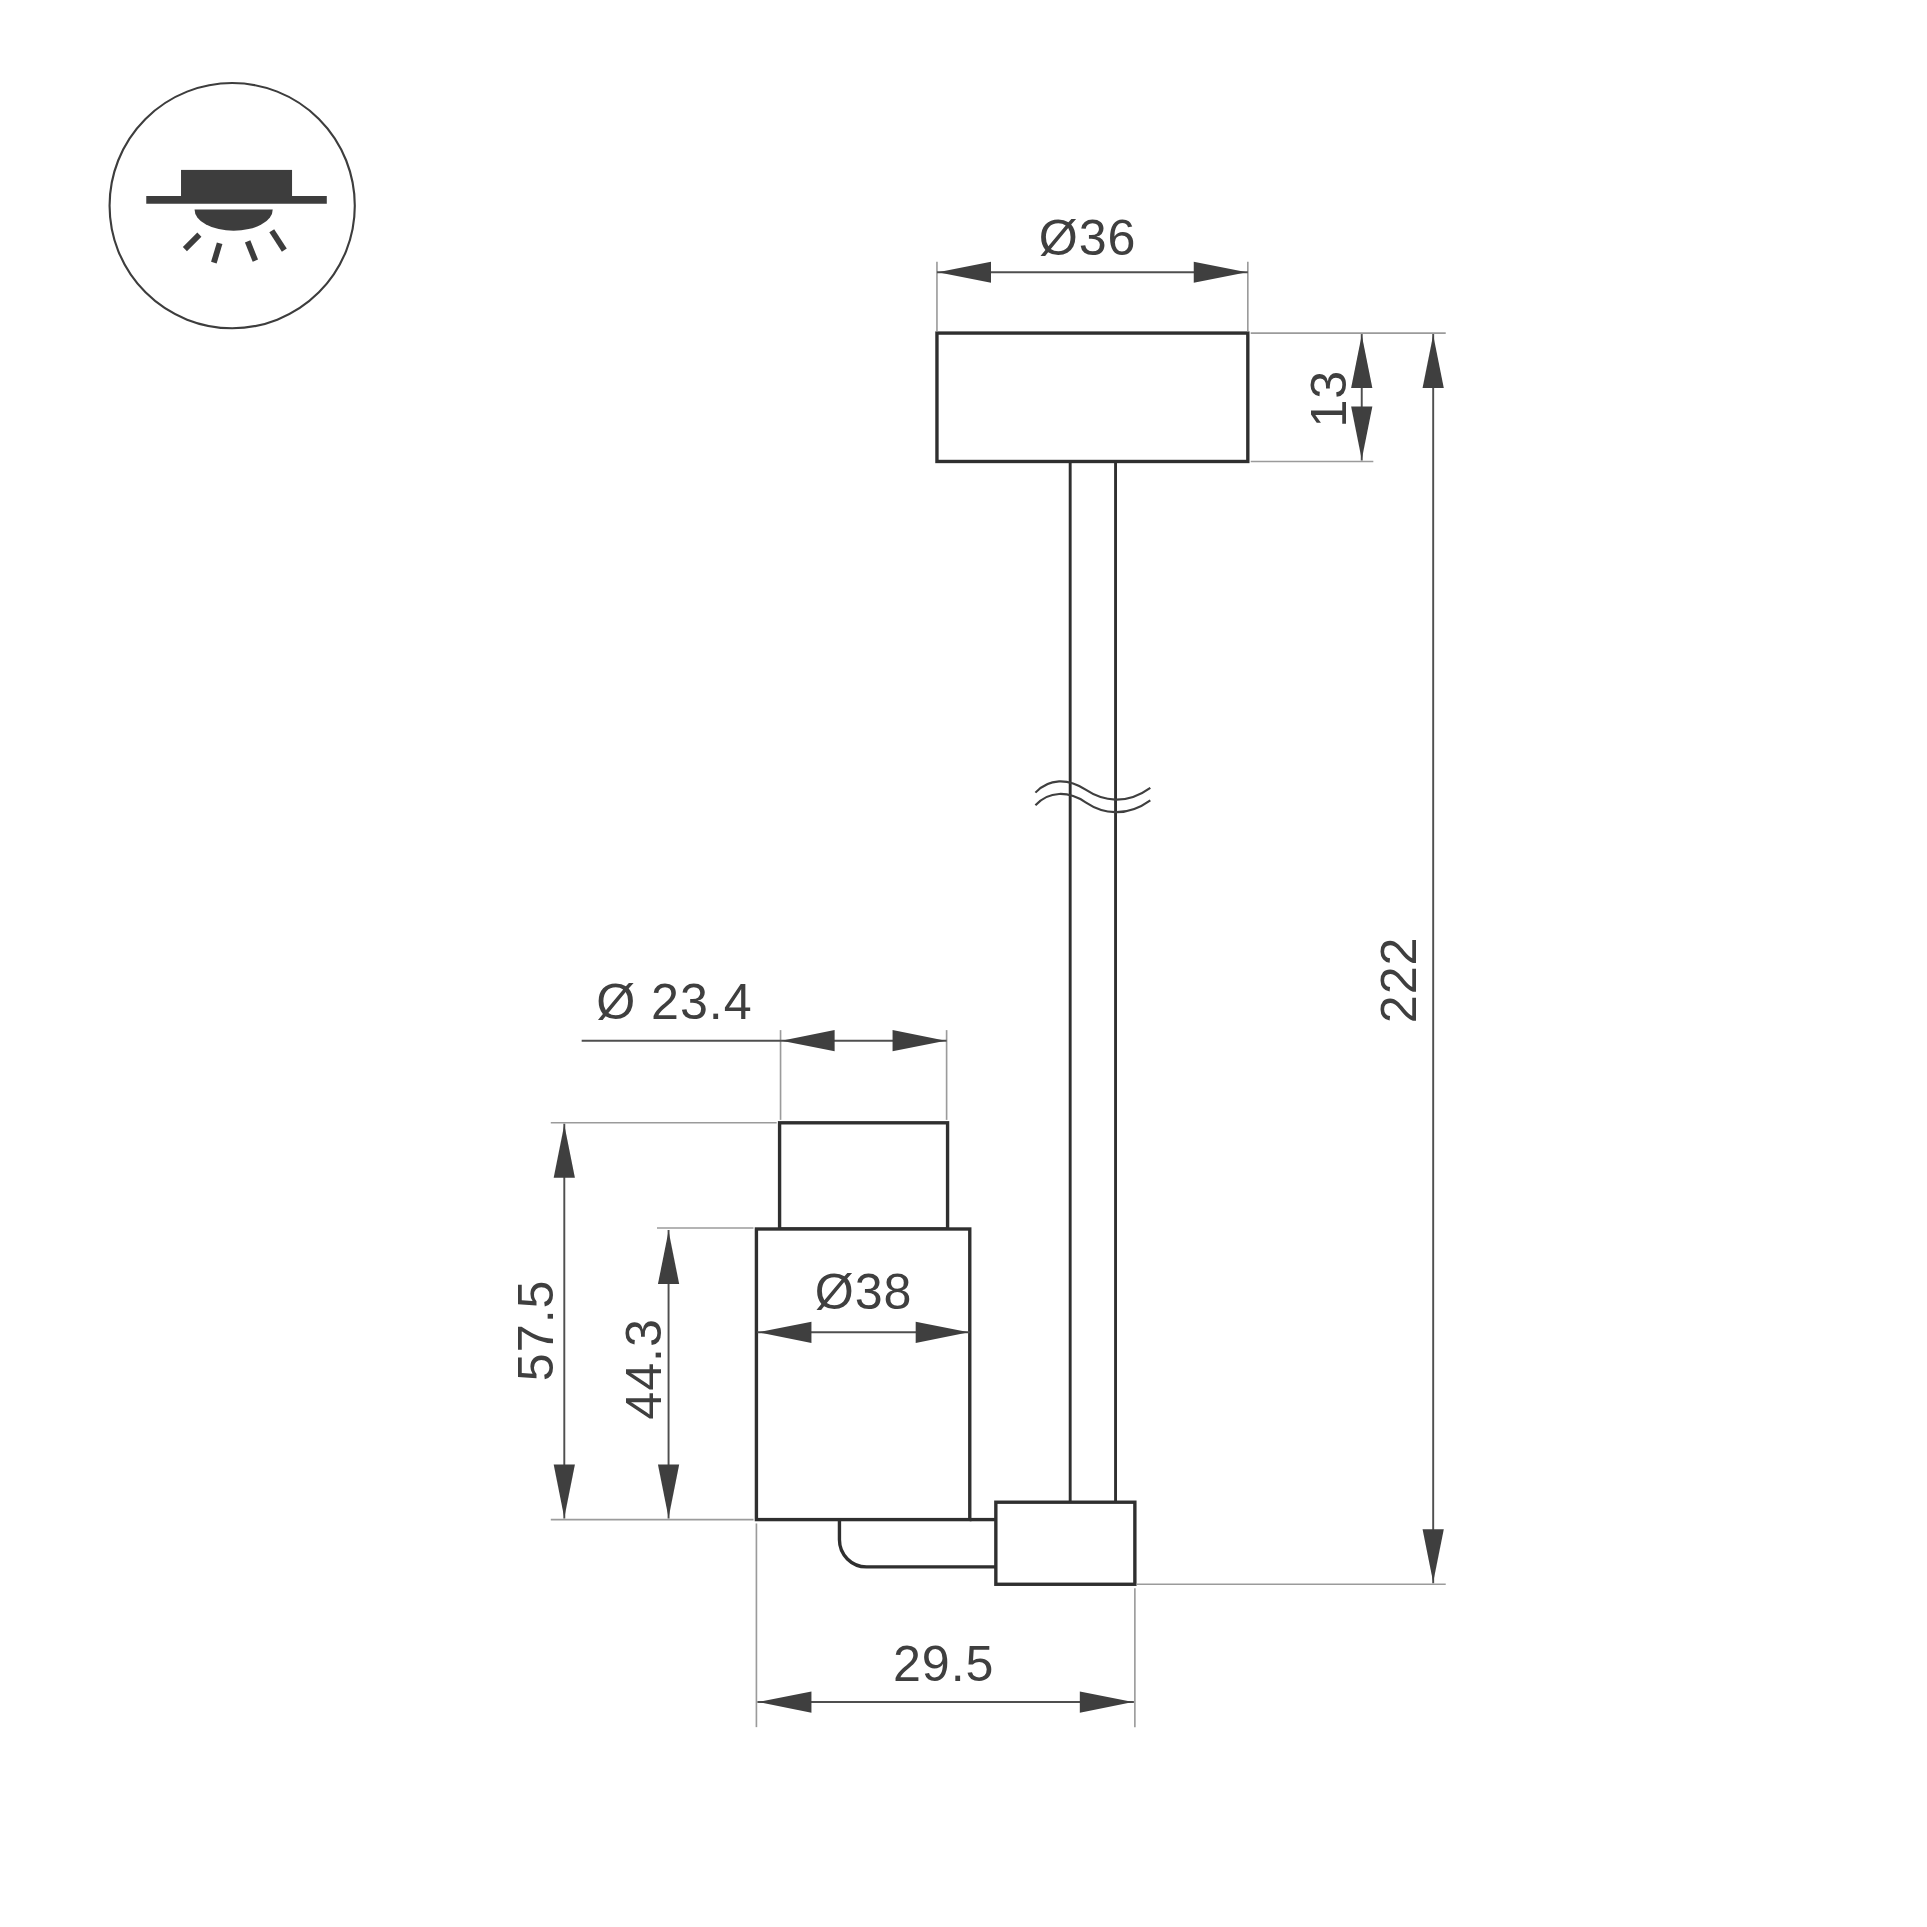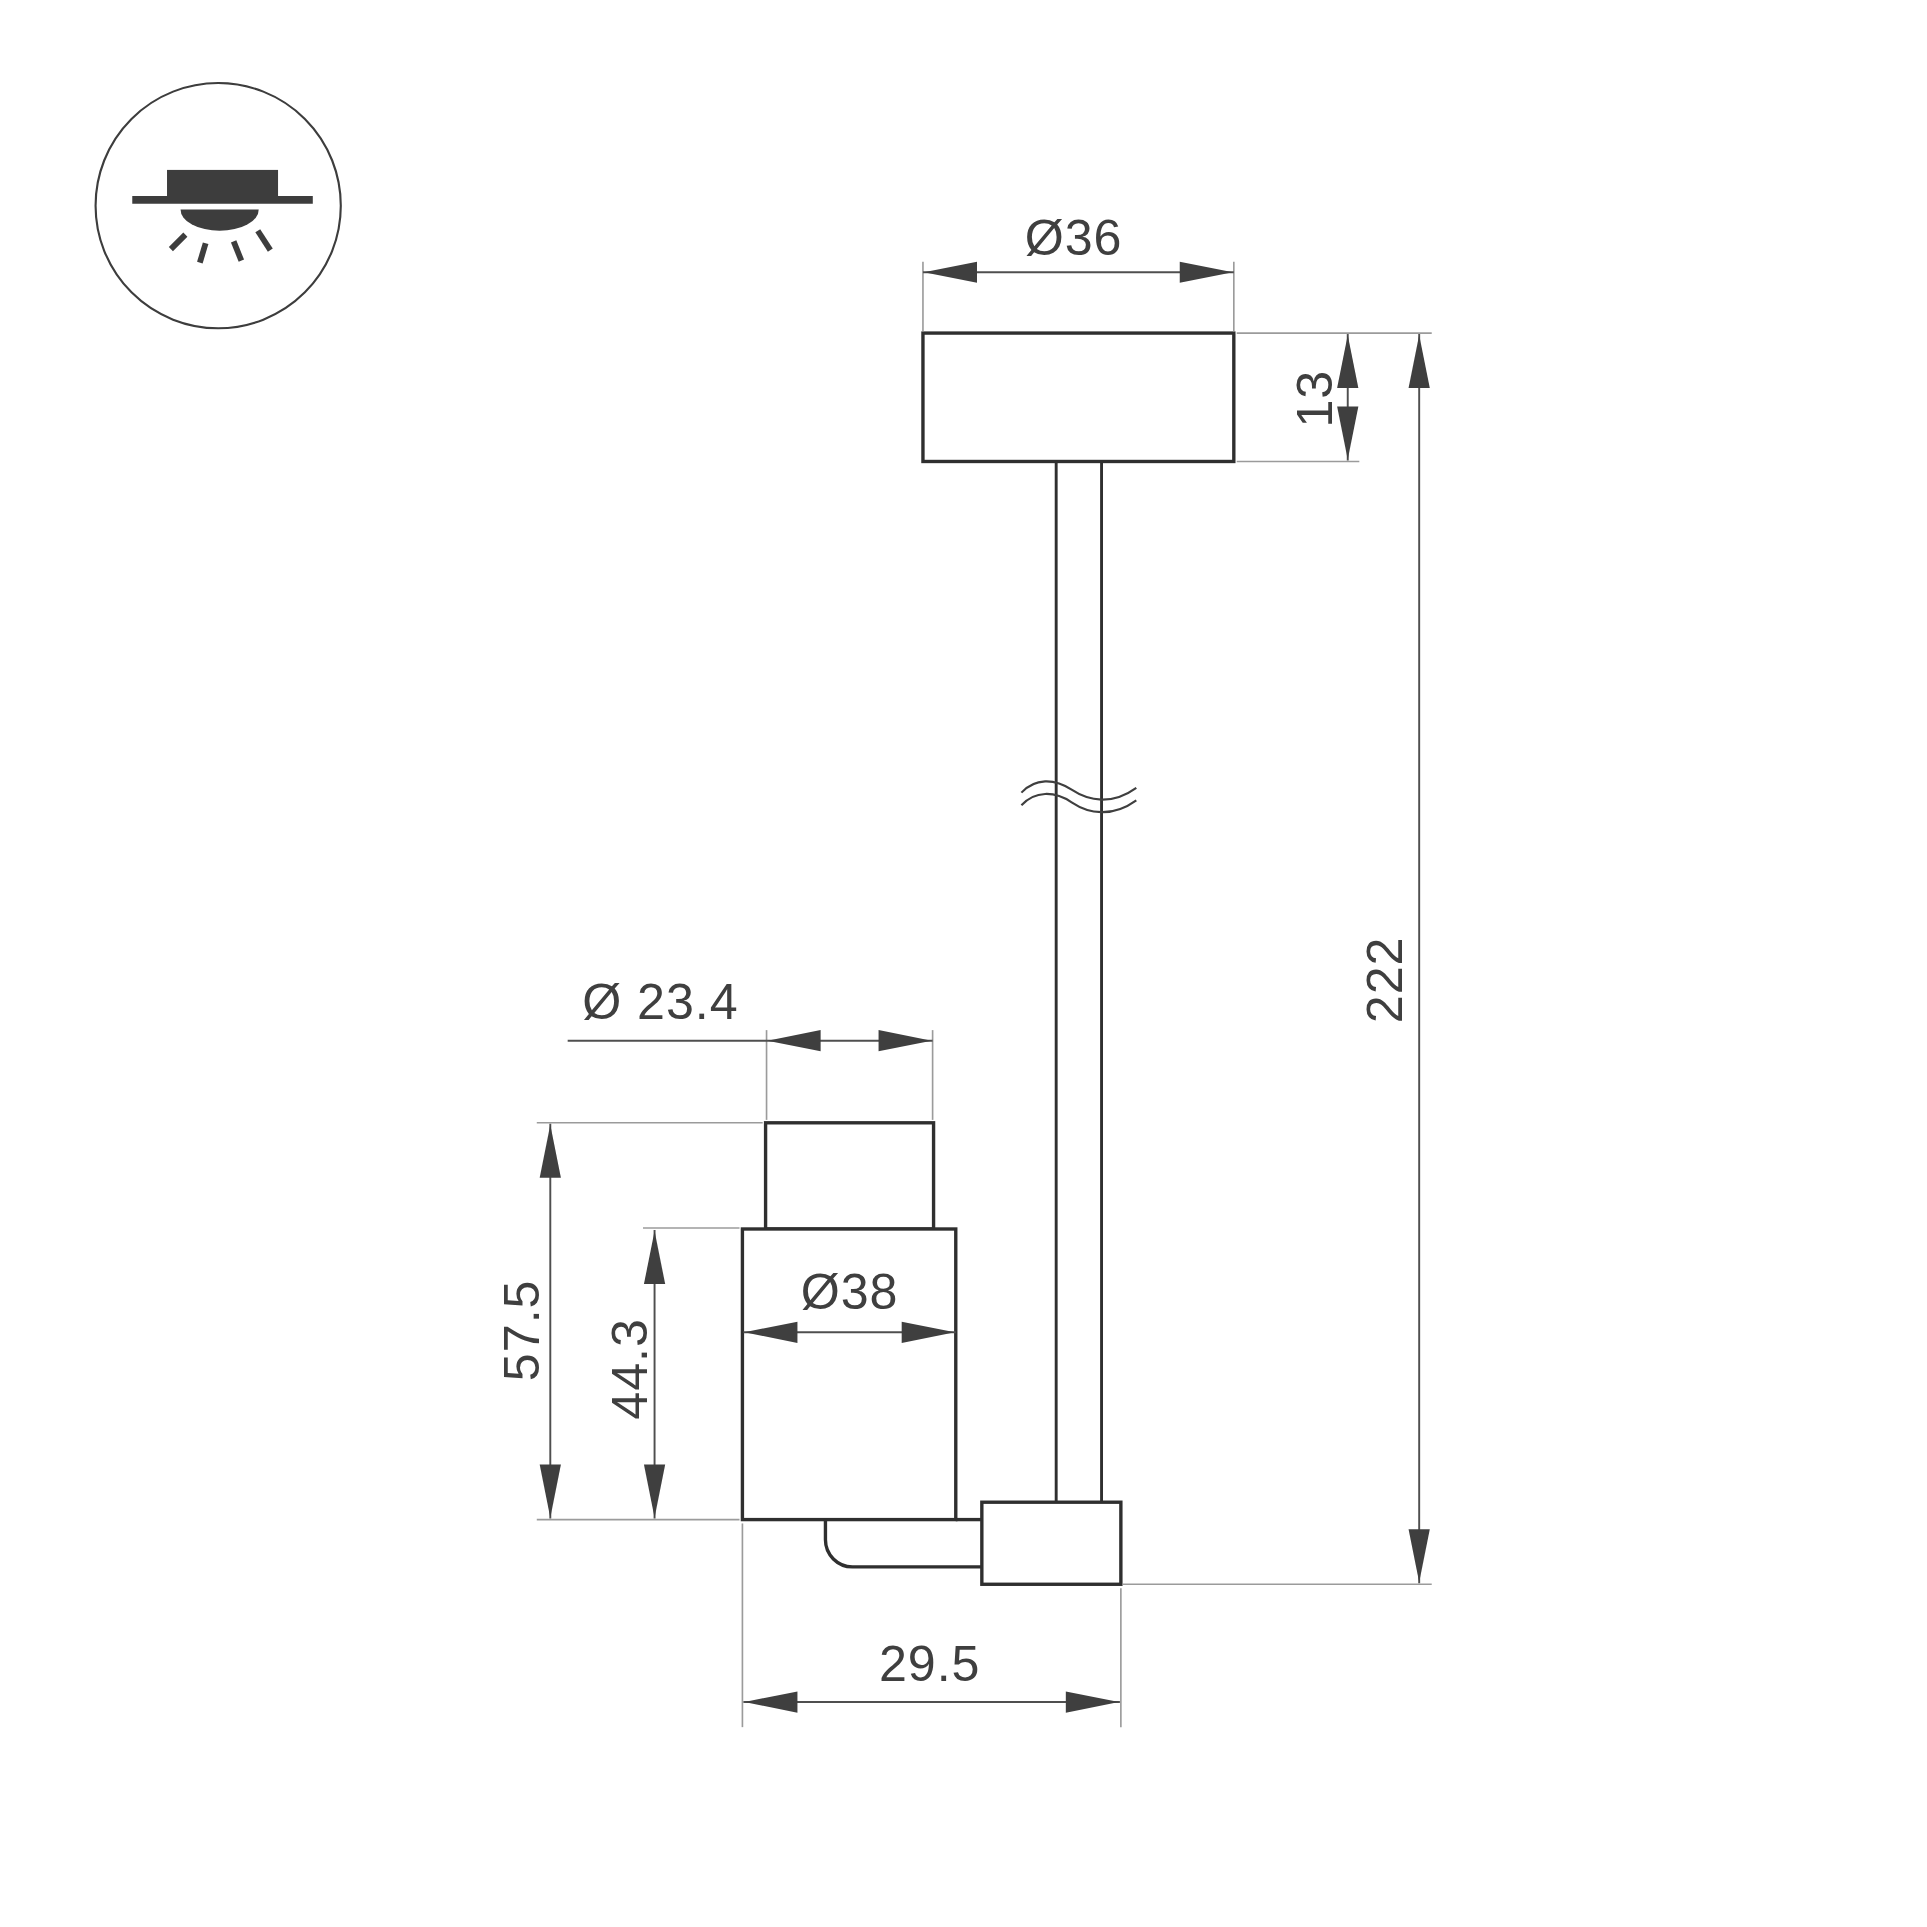--- a/index.html
+++ b/index.html
@@ -1,16 +1,16 @@
 <!DOCTYPE html>
 <html><head>
 <meta charset="utf-8">
 <style>
   html, body { margin: 0; padding: 0; background: #ffffff; }
-  .page { position: relative; width: 1774px; height: 1927px; background: #ffffff; overflow: hidden; }
+  .page { position: relative; width: 1774px; height: 1927px; background: #ffffff; overflow: hidden; padding-left: 14px; }
   svg { display: block; }
   .outline  { fill: #ffffff; stroke: #2f2f2f; stroke-width: 3.5; }
   .thick    { fill: none; stroke: #2f2f2f; stroke-width: 3.5; }
   .rod      { fill: none; stroke: #2f2f2f; stroke-width: 3; }
   .wave     { fill: none; stroke: #3f3f3f; stroke-width: 2.2; }
   .dim      { fill: none; stroke: #4f4f4f; stroke-width: 2; }
   .ext      { fill: none; stroke: #9b9b9b; stroke-width: 1.7; }
   .arr      { fill: #3f3f3f; stroke: none; }
   .lbl      { font-family: "Liberation Sans", sans-serif; font-size: 52px; font-weight: 400;
               fill: #3f3f3f; letter-spacing: 1px; }

